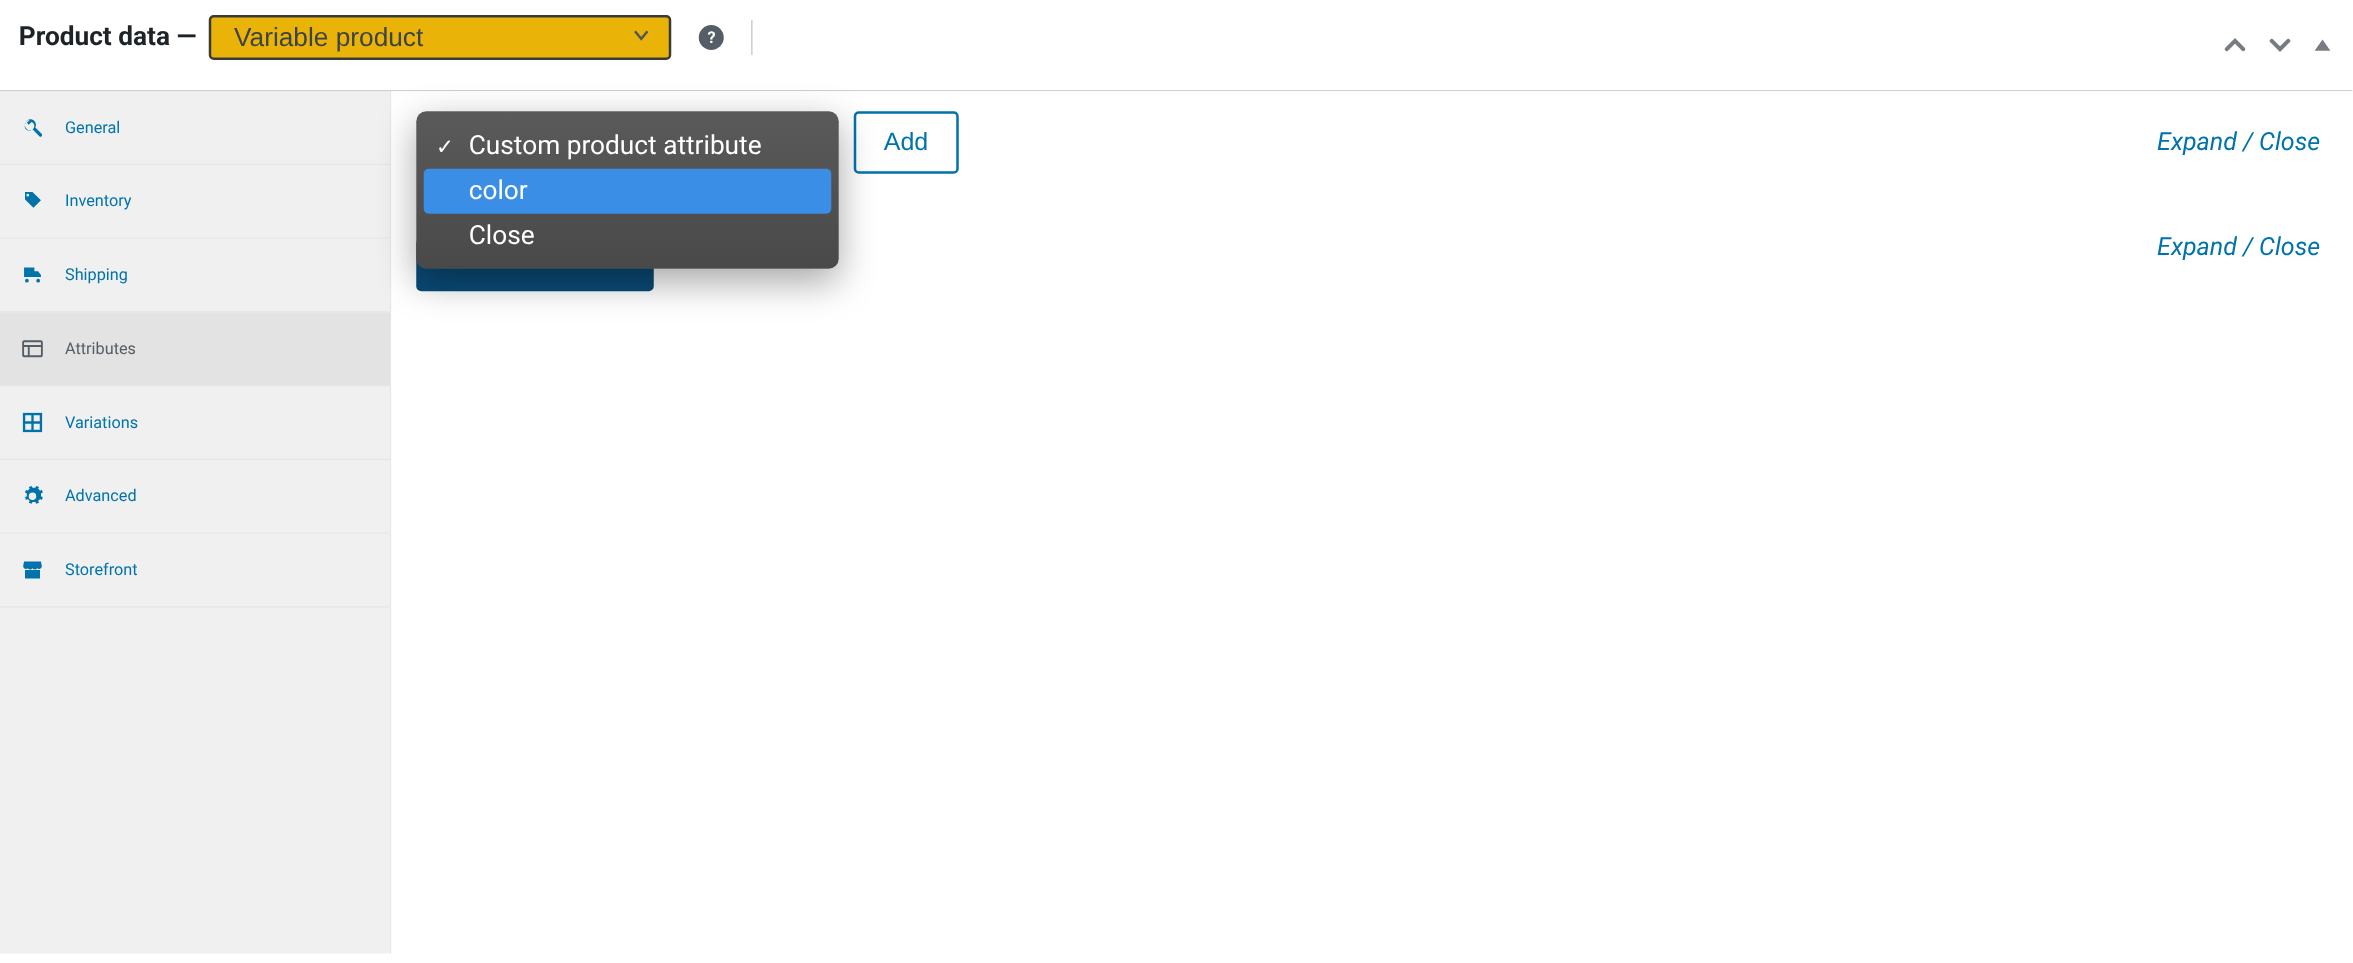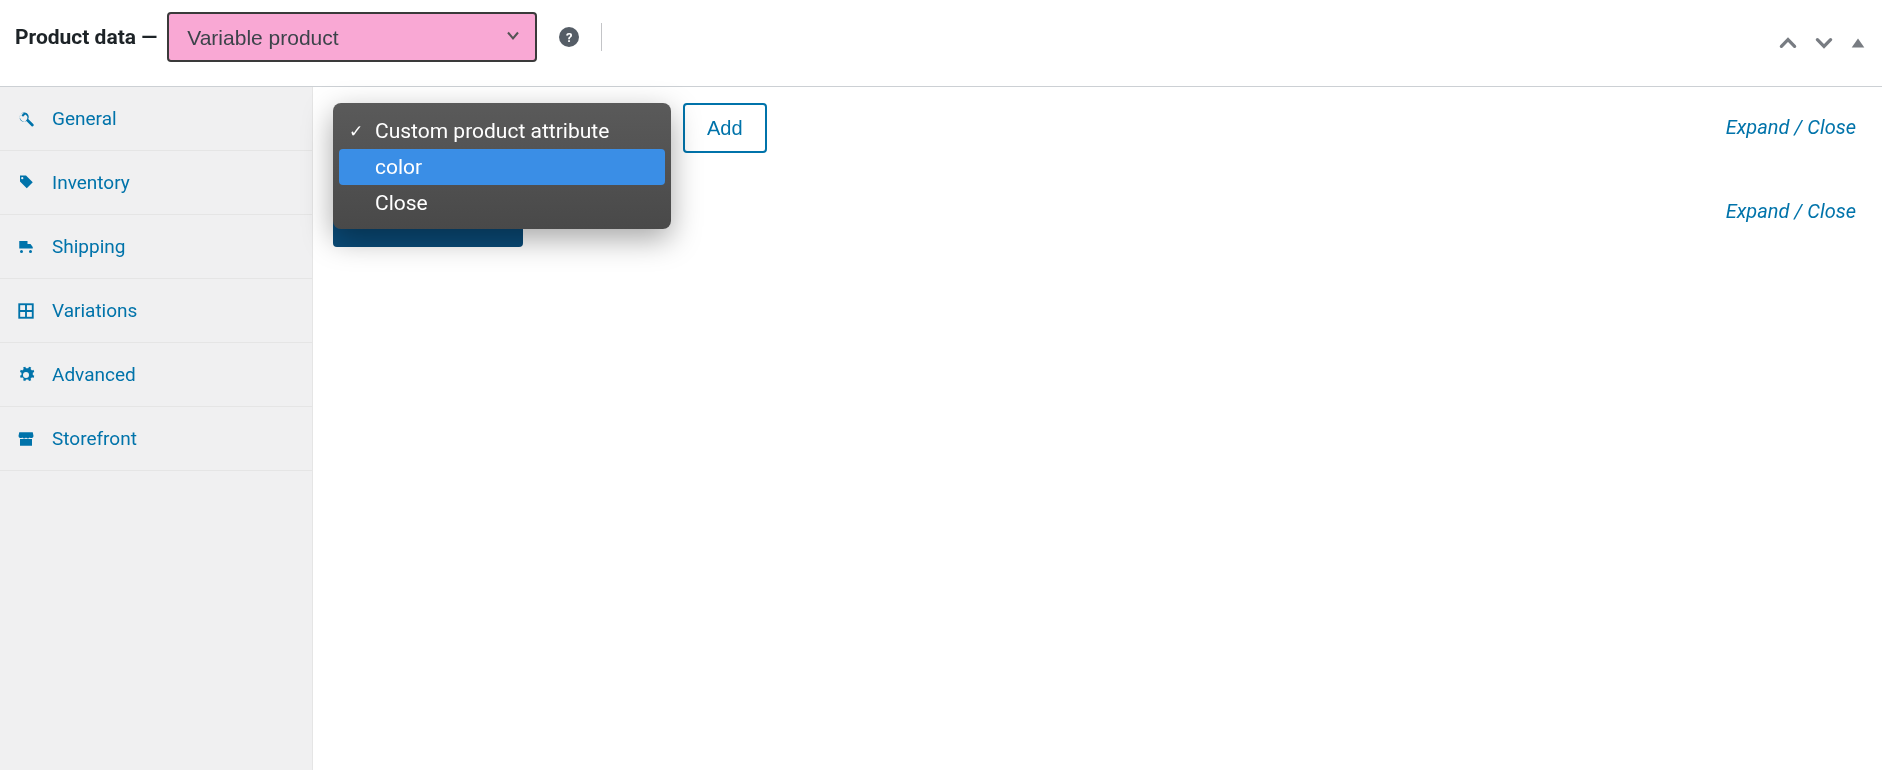--- a/index.html
+++ b/index.html
@@ -14,28 +14,28 @@
       background: #fff;
       position: relative;
     }
     .header-title {
       font-size: 21px;
       font-weight: 700;
       color: #1d2327;
       margin-right: 10px;
     }
     .product-type-select {
-      height: 50px;
+      height: 36px;
       min-width: 370px;
       border: 2px solid #3a3a3a;
       border-radius: 4px;
       padding: 0 40px 0 18px;
       font-size: 21px;
       color: #3c434a;
-      background: #f9a8d4;
+      background: #eab308;
       appearance: none;
       cursor: pointer;
     }
     .select-wrap { position: relative; display: inline-block; }
     .select-wrap .chev {
       position: absolute;
       right: 14px;
       top: 50%;
       transform: translateY(-50%);
       pointer-events: none;
@@ -85,21 +85,21 @@
       position: relative;
       background: #fff;
     }
 
     
     .tabs { list-style: none; }
     .tab {
       display: flex;
       align-items: center;
       padding: 20px 16px;
-      font-size: 19px;
+      font-size: 13px;
       color: #0073aa;
       border-bottom: 1px solid #e5e5e5;
       cursor: pointer;
       background: #f0f0f1;
       gap: 16px;
     }
     .tab.active {
       background: #e3e3e3;
       color: #555d66;
     }
@@ -244,20 +244,29 @@
           <span>Inventory</span>
         </li>
         <li class="tab">
           <span class="icon">
             <svg width="20" height="18" viewBox="0 0 24 24" fill="currentColor">
               <path d="M3 4h11v10H3zM14 8h4l3 4v2h-7zM6 20a2 2 0 100-4 2 2 0 000 4zm12 0a2 2 0 100-4 2 2 0 000 4z"></path>
             </svg>
           </span>
           <span>Shipping</span>
         </li>
+        <li class="tab active">
+          <span class="icon">
+            <svg width="18" height="18" viewBox="0 0 24 24" fill="currentColor">
+              <rect x="2" y="4" width="20" height="16" rx="1" fill="none" stroke="currentColor" stroke-width="2"></rect>
+              <path d="M2 9h20M8 9v11" stroke="currentColor" stroke-width="2"></path>
+            </svg>
+          </span>
+          <span>Attributes</span>
+        </li>
         <li class="tab">
           <span class="icon">
             <svg width="18" height="18" viewBox="0 0 24 24" fill="none" stroke="currentColor" stroke-width="2.5">
               <rect x="3" y="3" width="18" height="18"></rect>
               <path d="M12 3v18M3 12h18"></path>
             </svg>
           </span>
           <span>Variations</span>
         </li>
         <li class="tab">

